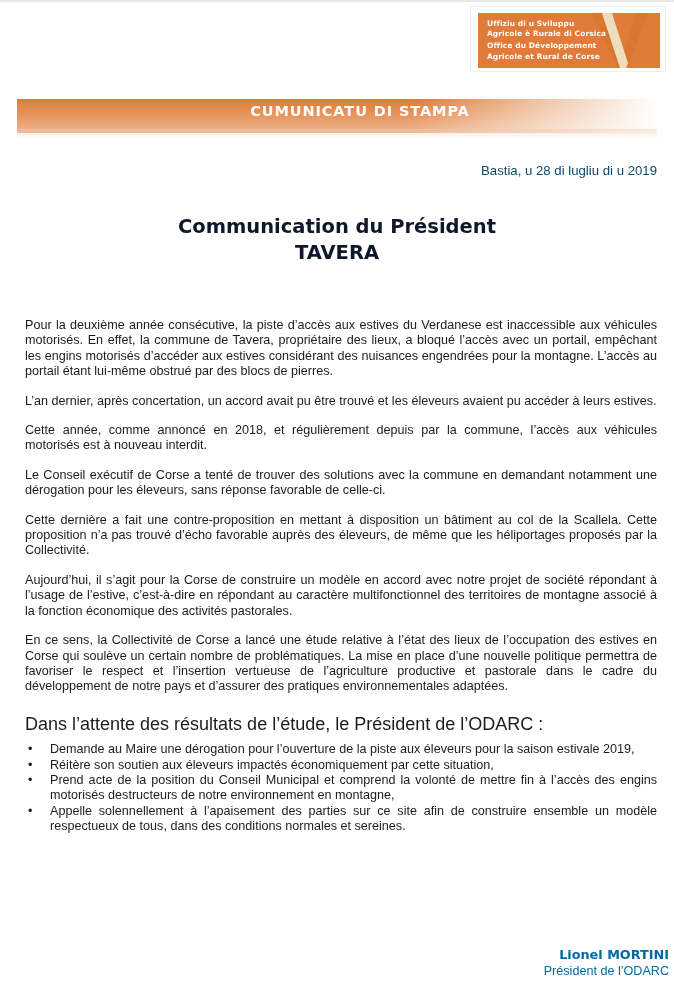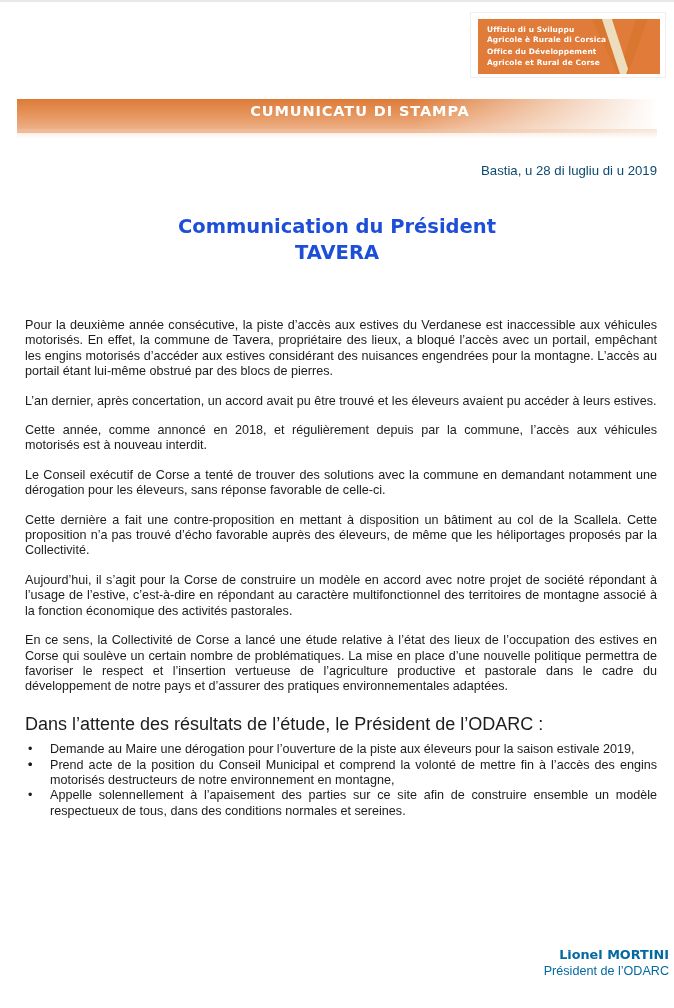--- a/index.html
+++ b/index.html
@@ -20,21 +20,21 @@
   .page-top-edge {
     position: absolute;
     top: 0; left: 0;
     width: 674px; height: 2px;
     background: #e8e8e8;
   }
 
   
   .logo-block {
     position: absolute;
-    top: 12px;
+    top: 6px;
     left: 470px;
     width: 196px;
     height: 66px;
     background: #ffffff;
     border: 1px solid #efefef;
     box-sizing: border-box;
     overflow: hidden;
   }
   .logo-panel {
     position: absolute;
@@ -120,21 +120,21 @@
   .doc-title {
     position: absolute;
     top: 214px;
     left: 0;
     width: 674px;
     text-align: center;
     font-family: "DejaVu Sans", sans-serif;
     font-weight: bold;
     font-size: 19.5px;
     line-height: 26px;
-    color: #1d4ed8;
+    color: #0f172a;
   }
   .doc-title .l2 { display: block; }
 
   
   .body-area {
     position: absolute;
     top: 318px;
     left: 25px;
     width: 632px;
   }
@@ -241,20 +241,21 @@
 
   <p class="intro-line">Dans l’attente des résultats de l’étude, le Président de l’ODARC :</p>
 
   <ul class="bullets">
     <li class="bullet">
       <span class="bullet-dot">•</span>
       <span>Demande au Maire une dérogation pour l’ouverture de la piste aux éleveurs pour la saison estivale 2019,</span>
     </li>
     <li class="bullet">
       <span class="bullet-dot">•</span>
+      <span>Réitère son soutien aux éleveurs impactés économiquement par cette situation,</span>
     </li>
     <li class="bullet">
       <span class="bullet-dot">•</span>
       <span>Prend acte de la position du Conseil Municipal et comprend la volonté de mettre fin à l’accès des engins motorisés destructeurs de notre environnement en montagne,</span>
     </li>
     <li class="bullet">
       <span class="bullet-dot">•</span>
       <span>Appelle solennellement à l’apaisement des parties sur ce site afin de construire ensemble un modèle respectueux de tous, dans des conditions normales et sereines.</span>
     </li>
   </ul>

